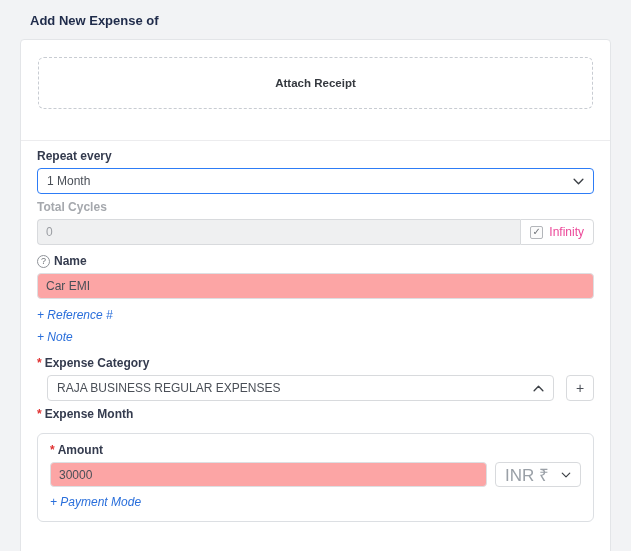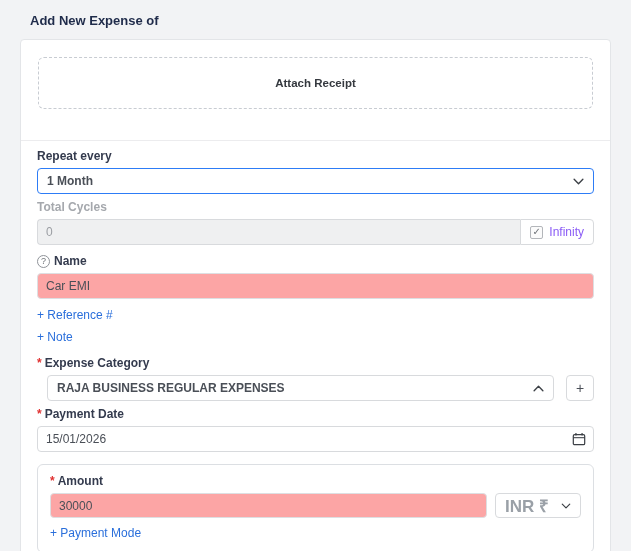--- a/index.html
+++ b/index.html
@@ -64,21 +64,21 @@
     display: flex;
     align-items: center;
     justify-content: space-between;
     padding: 0 9px;
     cursor: pointer;
     width: 100%;
   }
   .select.focus {
     border: 1.5px solid #2d7cf6;
   }
-  .select-value { font-size: 12px; color: #4a4f57; font-weight: bold; }
+  .select-value { font-size: 12px; color: #4a4f57; }
   .text-input {
     height: 26px;
     width: 100%;
     padding: 0 8px;
     font-family: "Liberation Sans", sans-serif;
     font-size: 12px;
     color: #4a4f57;
     outline: none;
   }
   .text-input.gray { background: #fca5a5; border-color: #dddfe2; }
@@ -101,21 +101,21 @@
     border-radius: 2px;
     background: #fbfbfb;
     display: inline-flex;
     align-items: center;
     justify-content: center;
     color: #6e7277;
     font-size: 10px;
     line-height: 1;
   }
   .checkbox.checked::before { content: "\2713"; }
-  .addon-label { font-size: 12px; color: #8b5cf6; }
+  .addon-label { font-size: 12px; color: #ec4899; }
 
   .help-icon {
     width: 13px; height: 13px;
     border: 1px solid #8f9399;
     border-radius: 50%;
     display: inline-flex;
     align-items: center;
     justify-content: center;
     font-size: 9px;
     color: #6e7277;
@@ -124,20 +124,21 @@
   }
   .help-icon::before { content: "?"; }
 
   .link {
     display: block;
     font-size: 12px;
     color: #2a6fdb;
     text-decoration: none;
     line-height: 14px;
     cursor: pointer;
+    font-style: italic;
   }
   .field { margin-bottom: 9px; }
   .field.tight { margin-bottom: 6px; }
   .link + .link { margin-top: 8px; }
   .links-block { margin: 2px 0 12px 0; }
 
   .row { display: flex; gap: 12px; align-items: flex-start; padding-left: 10px; }
   .row .select.flex { flex: 1; }
   .plus-btn {
     width: 28px; height: 26px;
@@ -235,32 +236,21 @@
                 </svg>
             </span>
           </div>
           <button class="plus-btn">+</button>
         </div>
       </div>
 
       <div class="field">
         <div class="lbl-row">
           <span class="req">*</span>
-          <span class="lbl">Payment Date</span>
-        </div>
-        <div class="input-with-icon">
-          <input class="text-input" value="15/01/2026" style="">
-          <span class="cal-icon">
-            <svg width="14" height="14" viewBox="0 0 16 16">
-                <rect x="1.5" y="3" width="13" height="11.5" rx="1.5" fill="none" stroke="#3c4046" stroke-width="1.4"></rect>
-                <line x1="1.5" y1="6.5" x2="14.5" y2="6.5" stroke="#3c4046" stroke-width="1.2"></line>
-                <line x1="4.5" y1="1.2" x2="4.5" y2="4" stroke="#3c4046" stroke-width="1.4"></line>
-                <line x1="11.5" y1="1.2" x2="11.5" y2="4" stroke="#3c4046" stroke-width="1.4"></line>
-              </svg>
-          </span>
+          <span class="lbl">Expense Month</span>
         </div>
       </div>
 
       <div class="inner-panel">
         <div class="lbl-row">
           <span class="req">*</span>
           <span class="lbl">Amount</span>
         </div>
         <div class="amount-row">
           <input class="text-input gray" value="30000" style="">

